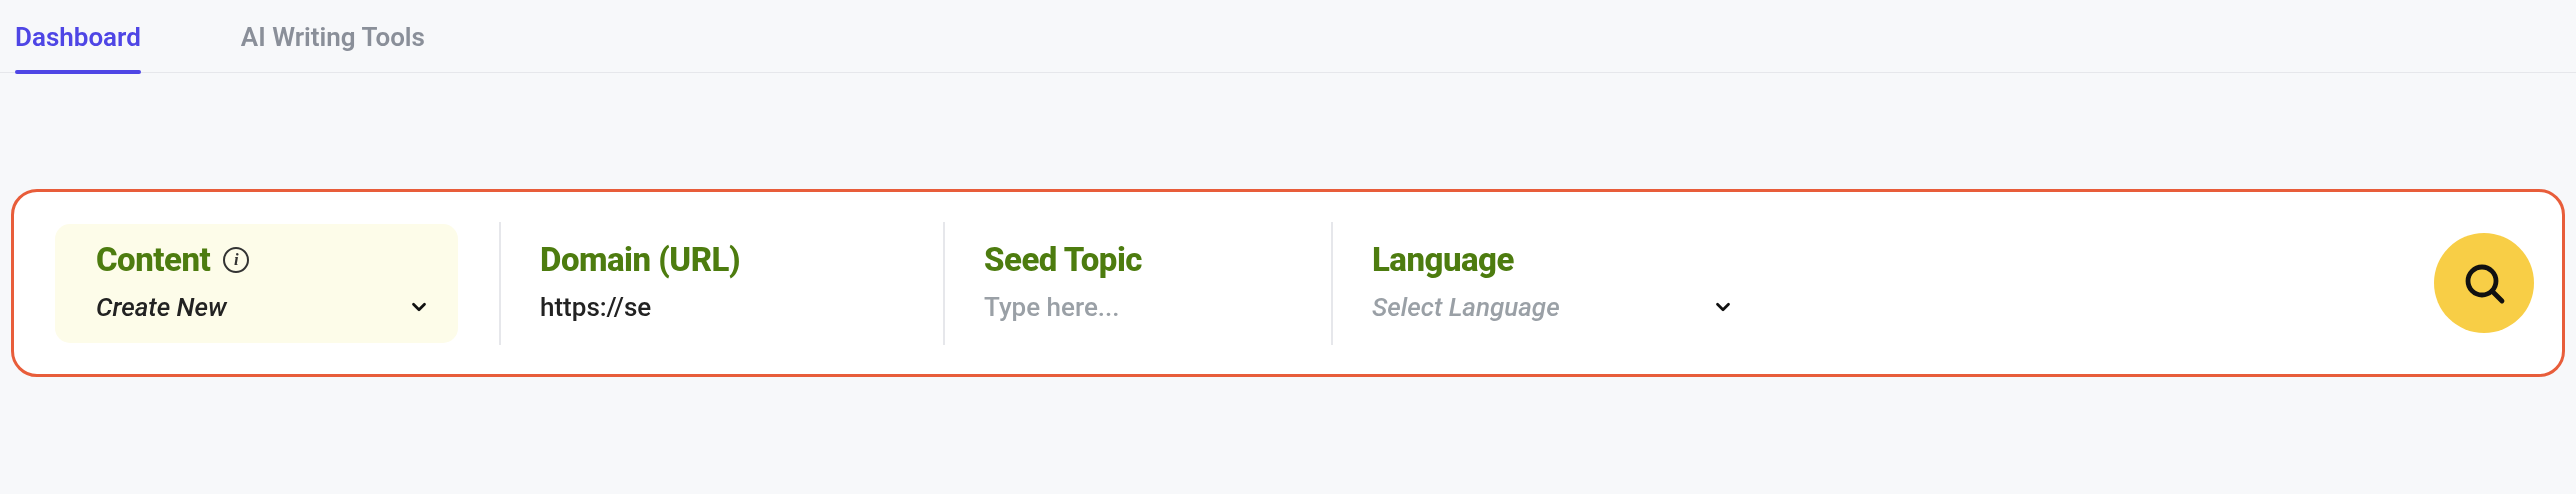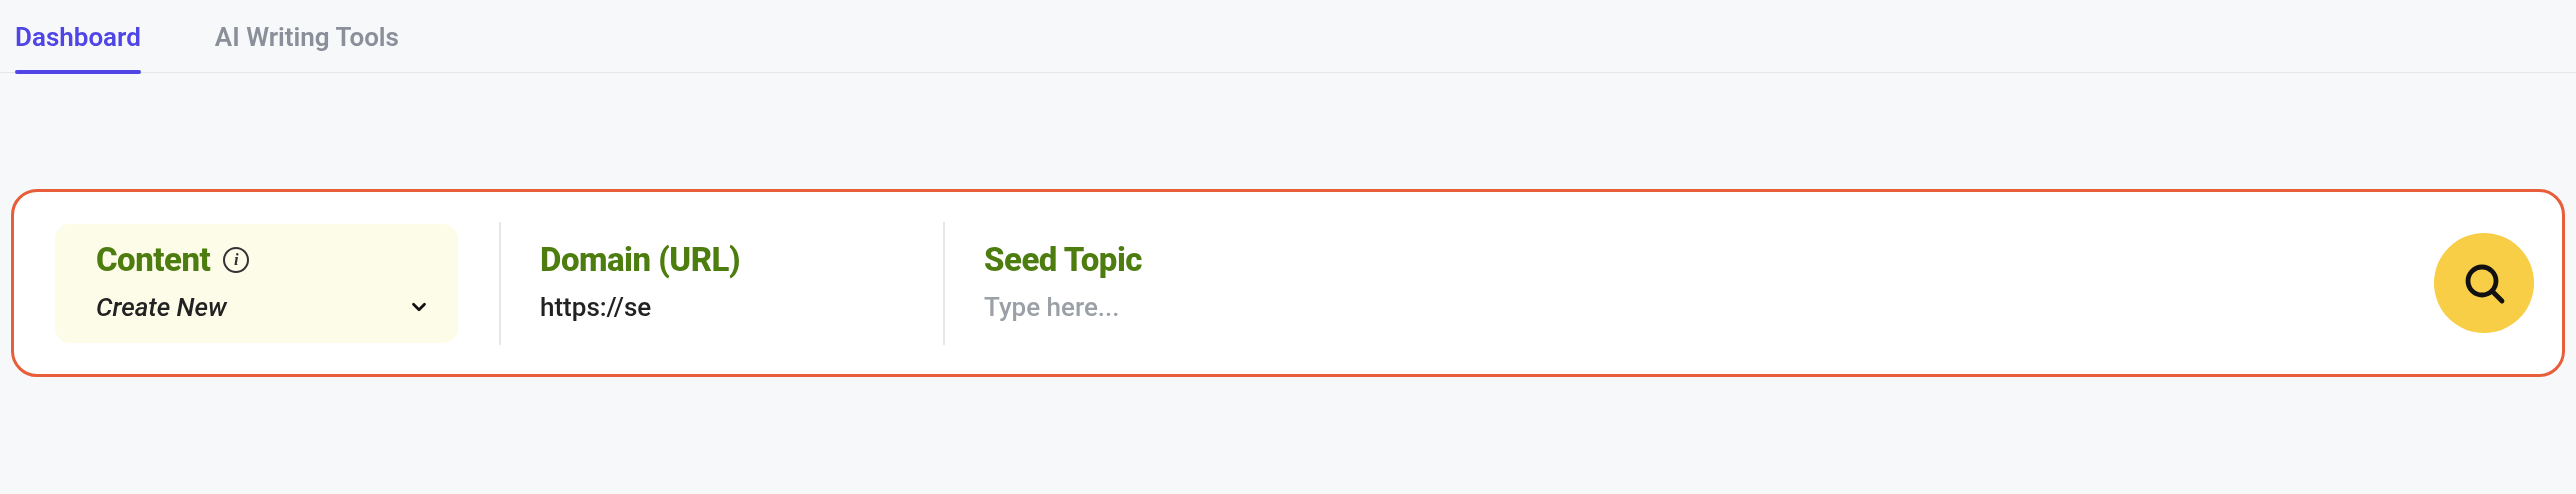--- a/index.html
+++ b/index.html
@@ -9,21 +9,21 @@
     }
     body {
       font-family: -apple-system, BlinkMacSystemFont, "Segoe UI", Roboto, Helvetica, Arial, sans-serif;
       background: #f7f8fa;
       width: 2576px;
       height: 494px;
       overflow: hidden;
     }
     .tabs {
       display: flex;
-      gap: 74px;
+      gap: 100px;
       padding: 22px 15px 0 15px;
       border-bottom: 1.9px solid #e6e7eb;
     }
     .tab {
       font-size: 26px;
       font-weight: 600;
       color: #8a8f99;
       padding-bottom: 20.4px;
       cursor: pointer;
       position: relative;
@@ -209,20 +209,33 @@
     <div class="field-content-inner">
       <div class="field-label-row">
         <span class="field-label">Seed Topic</span>
       </div>
       <div class="field-value-row">
         <input class="field-input" type="text" placeholder="Type here..." style="">
       </div>
     </div>
   </div>
 
+  <div class="field f-lang plain">
+    <div class="field-content-inner">
+      <div class="field-label-row">
+        <span class="field-label">Language</span>
+      </div>
+      <div class="field-value-row">
+        <span class="field-value placeholder">Select Language</span>
+        <svg class="chevron" viewBox="0 0 24 24" fill="none" stroke="#111" stroke-width="3" stroke-linecap="round" stroke-linejoin="round">
+            <polyline points="6 9 12 15 18 9"></polyline>
+          </svg>
+      </div>
+    </div>
+  </div>
 
 
   <div class="search-wrap">
     <button class="search-btn">
       <svg viewBox="0 0 24 24" fill="none" stroke="#111" stroke-width="2.4" stroke-linecap="round" stroke-linejoin="round">
         <circle cx="11" cy="11" r="7"></circle>
         <line x1="21" y1="21" x2="16" y2="16"></line>
       </svg>
     </button>
   </div>

